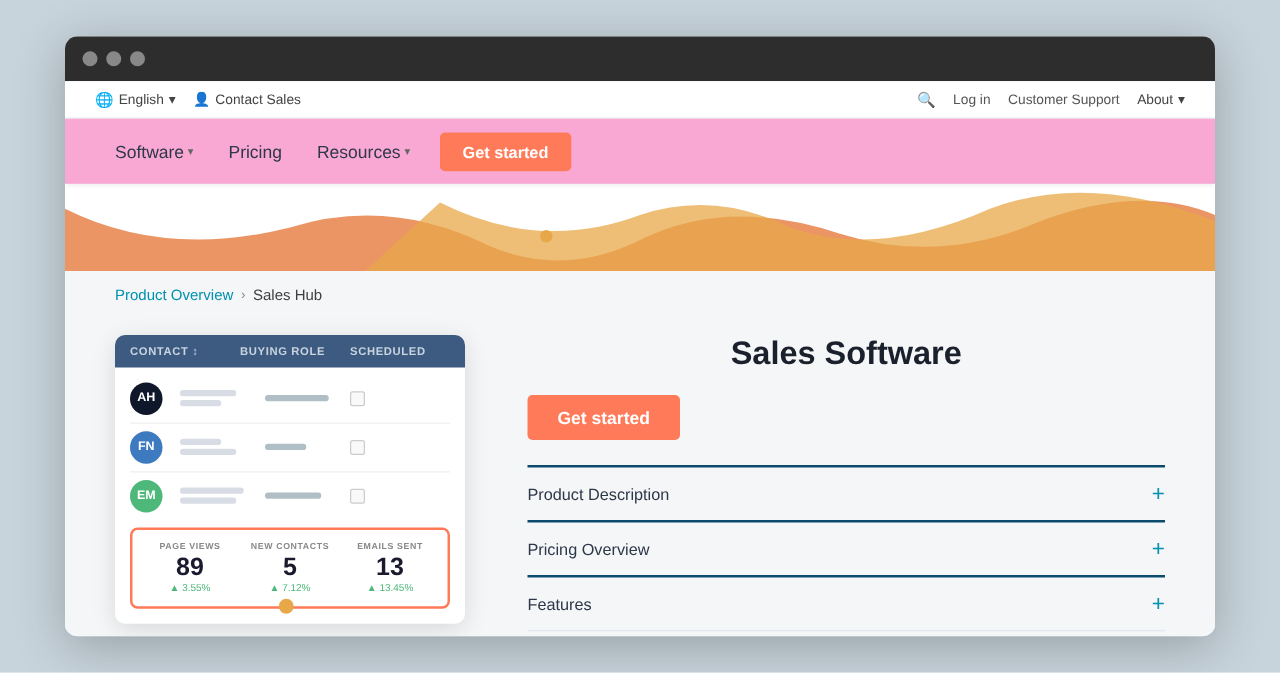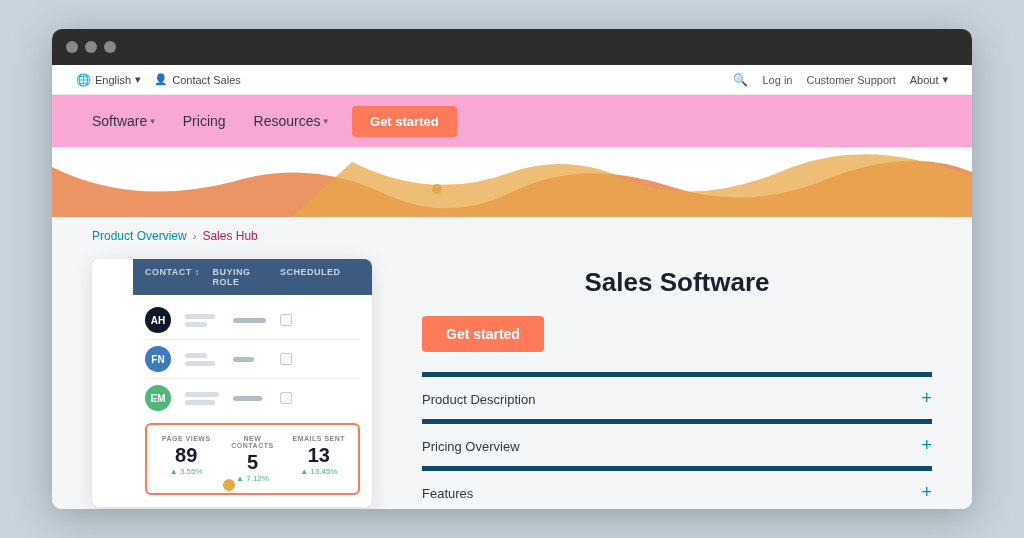--- a/index.html
+++ b/index.html
@@ -155,40 +155,39 @@
       gap: 6px;
       font-size: 12px;
       z-index: 5;
     }
     .breadcrumb-link {
       color: #0091ae;
       cursor: pointer;
       text-decoration: none;
     }
     .breadcrumb-sep { color: #888; font-size: 11px; }
-    .breadcrumb-current { color: #be185d; text-align: right; }
+    .breadcrumb-current { color: #404040; text-align: right; }
 
     
     .left-panel {
       flex: 0 0 340px;
       display: flex;
       align-items: center;
       justify-content: center;
       padding: 40px 20px 20px 40px;
       position: relative;
     }
 
     .crm-card {
       background: #fff;
       border-radius: 8px;
       box-shadow: 0 4px 20px rgba(0,0,0,0.12);
       overflow: hidden;
       width: 280px;
       margin-top: 20px;
-      padding-left: 41px;
     }
     .crm-table-header {
       background: #3d5a80;
       display: grid;
       grid-template-columns: 1fr 1fr 80px;
       padding: 8px 12px;
       gap: 8px;
     }
     .crm-col-label {
       font-size: 9px;
@@ -315,24 +314,24 @@
       cursor: pointer;
       margin-bottom: 20px;
       display: block;
     }
     .accordion-list {
       display: flex;
       flex-direction: column;
       gap: 0;
     }
     .accordion-item {
-      border-top: 5px solid #0c4a6e;
+      border-top: 2px solid #0c4a6e;
       padding: 12px 0;
       display: flex;
-      align-items: flex-end;
+      align-items: center;
       justify-content: space-between;
       cursor: pointer;
     }
     .accordion-item:last-child {
       border-bottom: 1px solid #e2e8f0;
     }
     .accordion-label {
       font-size: 13px;
       color: #2d3748;
       font-weight: 500;

